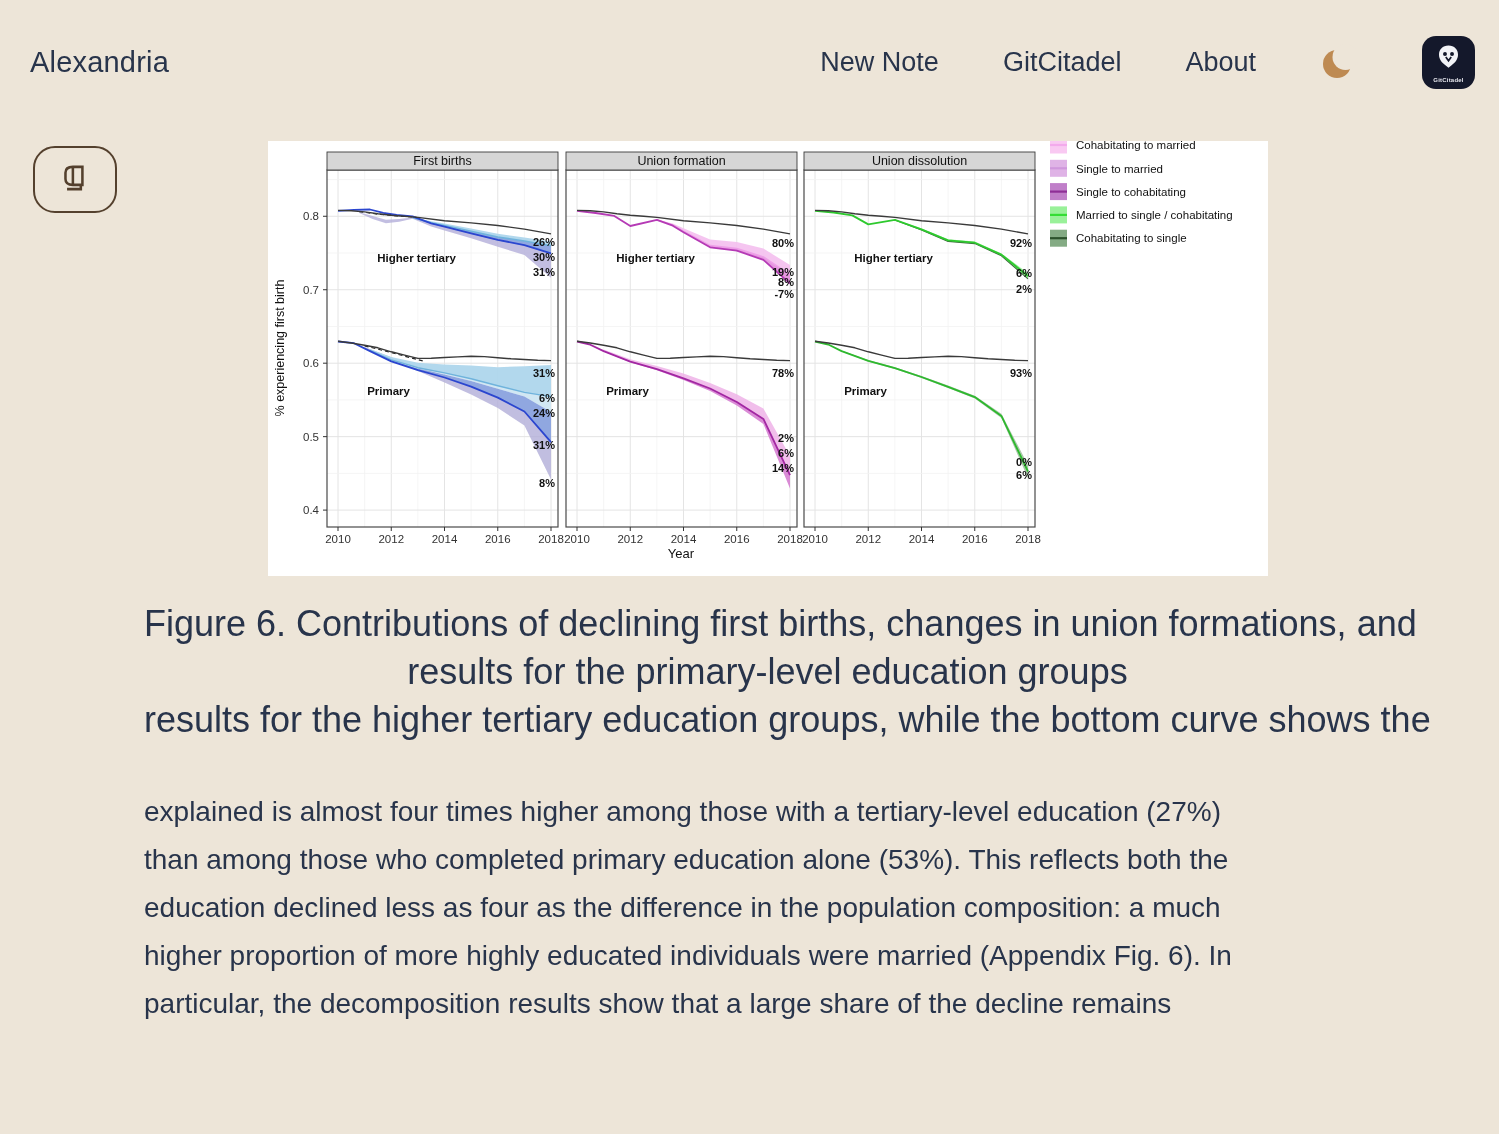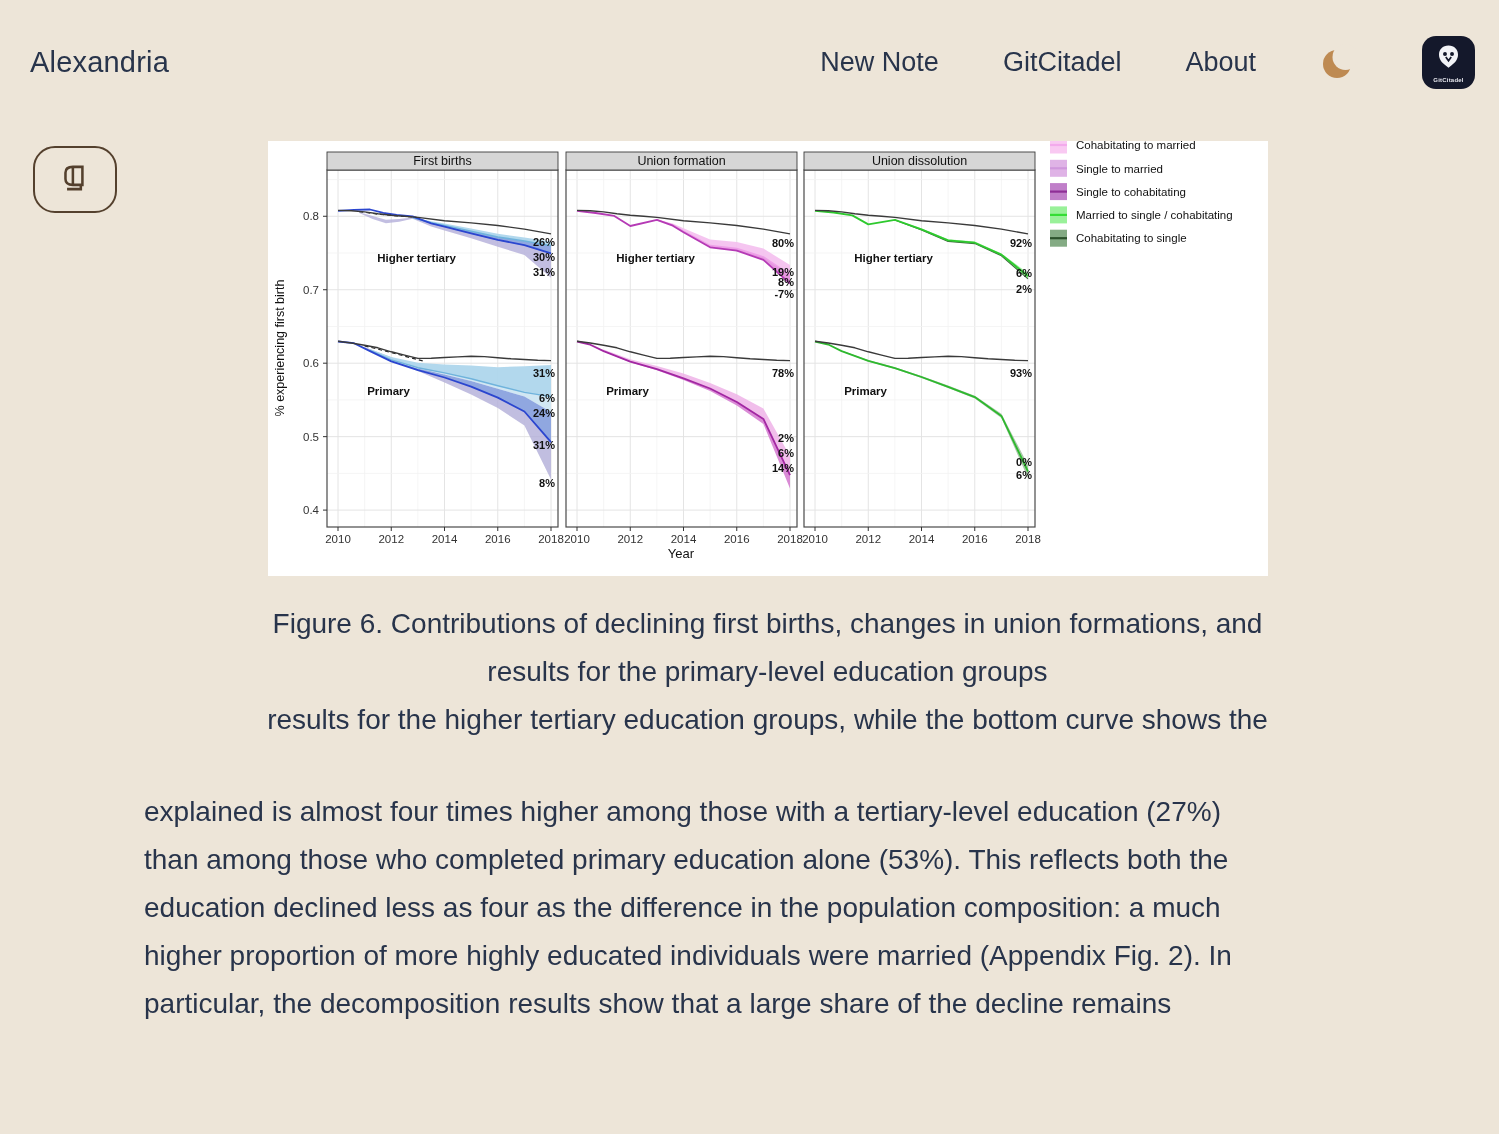--- a/index.html
+++ b/index.html
@@ -28,21 +28,21 @@
   
   .reader-btn {
     position:absolute; left:33px; top:146px; width:84px; height:67px;
     border:2.5px solid #54402D; border-radius:22px; background:transparent;
     display:flex; align-items:center; justify-content:center; cursor:pointer;
   }
   
   .main { margin-left:144px; width:1247px; }
   .figure-wrap { margin-top:51px; }
   .figure-card { width:1000px; height:435px; margin:0 auto; background:#FFFFFF; }
-  .caption { margin-top:24px; text-align:center; font-size:28px; line-height:48px; color:#28344B; }
+  .caption { margin-top:24px; text-align:center; font-size:36px; line-height:48px; color:#28344B; }
   .caption .cap-line { white-space:nowrap; }
   .body-text { margin-top:44px; font-size:28px; line-height:48px; color:#28344B; }
   .body-text .txt-line { white-space:nowrap; }
   svg text { font-family:"Liberation Sans", sans-serif; }
 </style>
 </head>
 <body>
 
 <div class="header">
   <div class="logo">Alexandria</div>
@@ -305,17 +305,17 @@
   <div class="caption">
     <div class="cap-line">Figure 6. Contributions of declining first births, changes in union formations, and</div>
     <div class="cap-line">results for the primary-level education groups</div>
     <div class="cap-line">results for the higher tertiary education groups, while the bottom curve shows the</div>
   </div>
 
   <div class="body-text">
     <div class="txt-line">explained is almost four times higher among those with a tertiary-level education (27%)</div>
     <div class="txt-line">than among those who completed primary education alone (53%). This reflects both the</div>
     <div class="txt-line">education declined less as four as the difference in the population composition: a much</div>
-    <div class="txt-line">higher proportion of more highly educated individuals were married (Appendix Fig. 2). In</div>
+    <div class="txt-line">higher proportion of more highly educated individuals were married (Appendix Fig. 6). In</div>
     <div class="txt-line">particular, the decomposition results show that a large share of the decline remains</div>
   </div>
 
 </div>
 
 </body></html>

